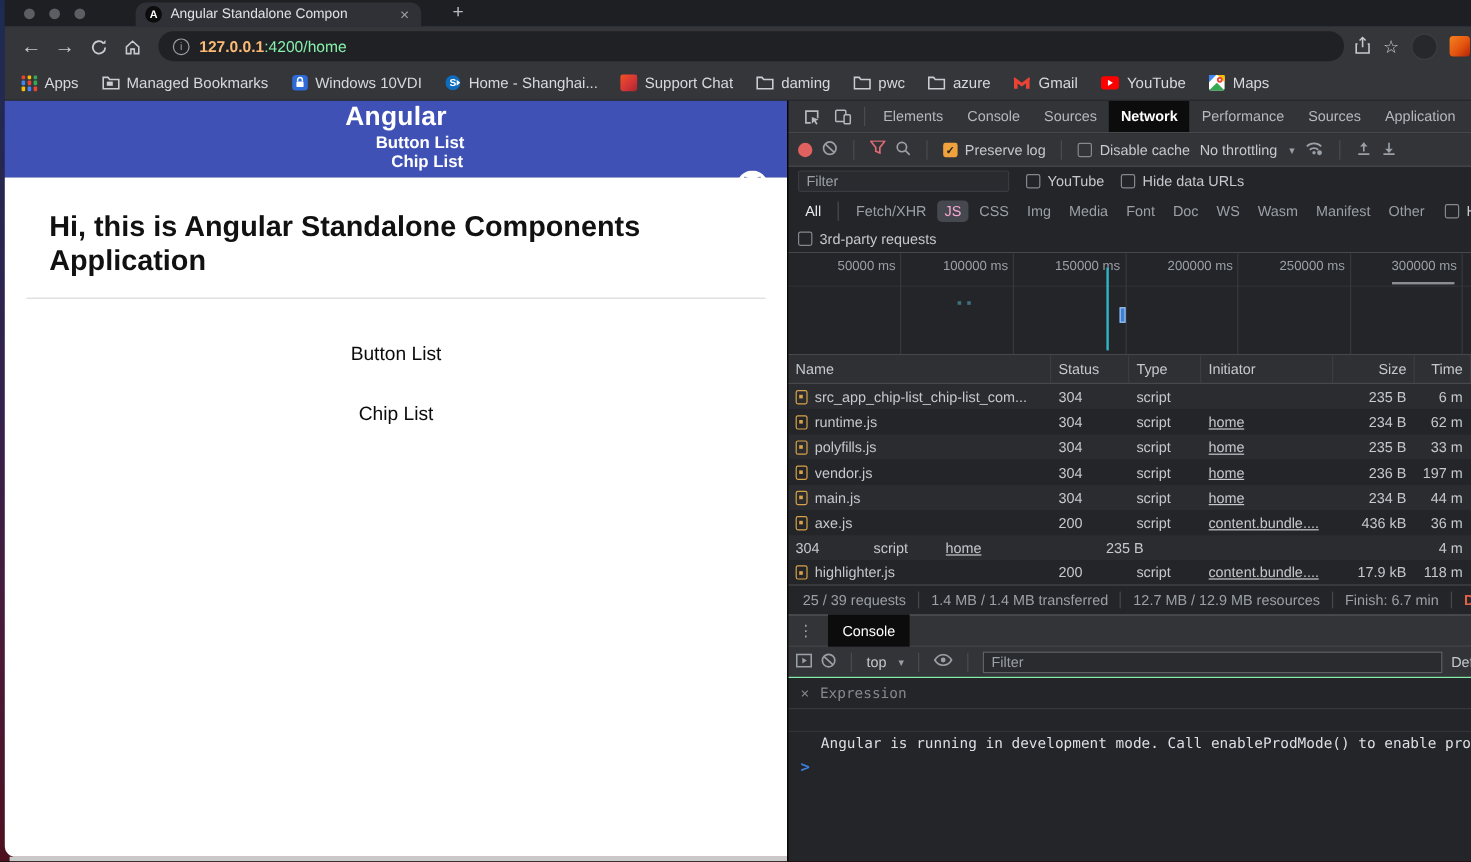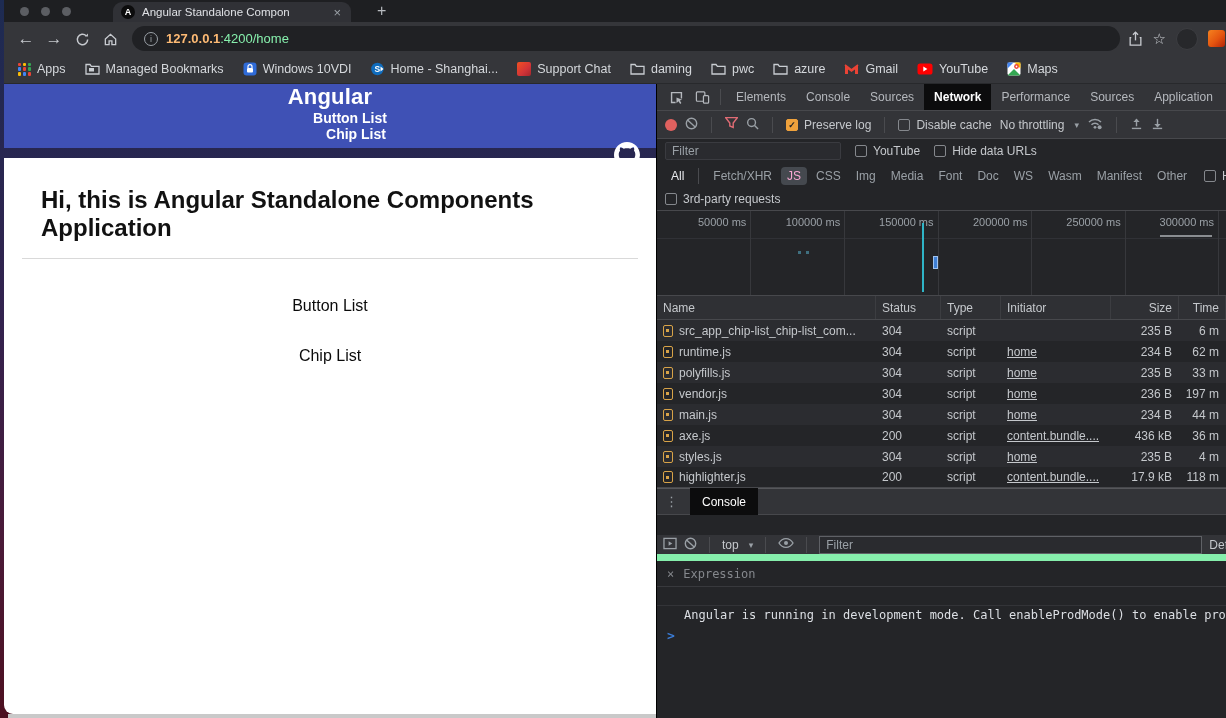--- a/index.html
+++ b/index.html
@@ -44,21 +44,21 @@
   .grid9 i { border-radius:1px; }
   .bm-sq { width:14px; height:14px; border-radius:2px; }
 
   
   .content { position:absolute; left:4px; top:84px; width:1222px; height:634px; display:flex; }
   .app-pane { width:652px; display:flex; flex-direction:column; }
   .app-header { height:64px; background:#3f51b5; color:#fff; display:flex; align-items:center; padding:0 16px;flex-direction:column; }
   .brand { font-size:22px; font-weight:bold; letter-spacing:.2px; }
   .app-nav { font-size:14px; font-weight:bold; margin-left:40px; }
   .gh-wrap { margin-left:auto; display:flex; align-items:center; }
-  .app-main { flex:1; background:#fff; color:#111; border-bottom-left-radius:9px; overflow:hidden;margin-top:10px; }
+  .app-main { flex:1; background:#fff; color:#111; border-bottom-left-radius:9px; overflow:hidden; }
   .app-h1 { font-size:24px; font-weight:bold; color:#111; padding:28px 16px 0 37px; }
   .app-hr { border:none; border-top:1px solid #d9d9d9; margin:16px 18px 0 18px; }
   .app-link { text-align:center; font-size:16px; color:#0b0b0b; }
   .app-link.first { margin-top:38px; } .app-link.second { margin-top:32px; }
   .app-bottom-strip { height:4px; background:#c9c9c9; margin-left:4px; }
 
   
   .devtools { width:570px; background:#242528; color:#c5c8cc; font-size:12px;
               display:flex; flex-direction:column; border-left:1px solid #000; overflow:hidden; }
   .dt-row { display:flex; align-items:center; }
@@ -119,21 +119,21 @@
   .jsdoc { width:10px; height:12px; border:1.3px solid #d8a348; border-radius:2px; position:relative; flex:0 0 10px; }
   .jsdoc::after { content:""; position:absolute; left:2.2px; top:3.6px; width:3px; height:3px; background:#d8a348; }
 
   .summary { height:24px; color:#9aa0a6; font-size:12px; white-space:nowrap; overflow:hidden; padding-left:2px; }
   .sum-item { padding:0 10px; border-right:1px solid #47484c; }
   .sum-item.last { border-right:none; color:#e36049; font-weight:bold; }
 
   .drawer-tabs { height:27px; background:#333438; border-top:1px solid #56575b; border-bottom:1px solid #47484c; gap:4px; }
   .kebab { color:#9aa0a6; font-size:13px; padding:0 8px; }
   .drawer-tab { height:27px; display:inline-flex; align-items:center; padding:0 12px; background:#0c0c0d; color:#fff; }
-  .console-toolbar { height:26px; background:#333438; border-bottom:7px solid #86efac; padding:0 6px; gap:7px; overflow:hidden;margin-top:20px; }
+  .console-toolbar { height:26px; background:#333438; border-bottom:1px solid #86efac; padding:0 6px; gap:7px; overflow:hidden; }
   .ctx { color:#c5c8cc; }
   .console-filter { flex:1; height:18px; background:#2a2b2f; border:1px solid #5f6166; color:#d5d8dc;
                     font-size:12px; padding:0 6px; outline:none; font-family:"Liberation Sans",sans-serif; }
   .console-filter::placeholder { color:#9aa0a6; }
   .def-cut { color:#c5c8cc; margin-right:-8px; }
   .expr-row { height:26px; gap:9px; padding:0 10px; color:#85888d; border-bottom:1px solid #38393d;
               font-family:"DejaVu Sans Mono", monospace; font-size:12px; }
   .drawer-gap { height:18px; }
   .cmsg { min-height:19px; display:flex; align-items:center; border-top:1px solid #333438;
           padding-left:27px; font-family:"DejaVu Sans Mono", monospace; font-size:12px;
@@ -530,24 +530,20 @@
             </div>
           <div class="c st">200</div>
           <div class="c ty">script</div>
           <div class="c init">
               <span class="link">content.bundle....</span>
             </div>
           <div class="c sz">436 kB</div>
           <div class="c tm">36 m</div>
         </div>
         <div class="net-row">
-          <div class="c name">
-              <span class="jsdoc"></span>
-              <span class="txt">styles.js</span>
-            </div>
           <div class="c st">304</div>
           <div class="c ty">script</div>
           <div class="c init">
               <span class="link">home</span>
             </div>
           <div class="c sz">235 B</div>
           <div class="c tm">4 m</div>
         </div>
         <div class="net-row">
           <div class="c name">
@@ -557,20 +553,27 @@
           <div class="c st">200</div>
           <div class="c ty">script</div>
           <div class="c init">
               <span class="link">content.bundle....</span>
             </div>
           <div class="c sz">17.9 kB</div>
           <div class="c tm">118 m</div>
         </div>
       </div>
 
+      <div class="summary dt-row">
+        <span class="sum-item">25 / 39 requests</span>
+        <span class="sum-item">1.4 MB / 1.4 MB transferred</span>
+        <span class="sum-item">12.7 MB / 12.9 MB resources</span>
+        <span class="sum-item">Finish: 6.7 min</span>
+        <span class="sum-item last">D</span>
+      </div>
 
       <div class="drawer-tabs dt-row">
         <span class="kebab">⋮</span>
         <span class="drawer-tab">Console</span>
       </div>
       <div class="console-toolbar dt-row">
         <span>
           <svg width="14" height="13" viewBox="0 0 15 14">
               <rect x="1" y="1.5" width="13" height="11" fill="none" stroke="#9aa0a6" stroke-width="1.4"></rect>
               <path d="M6 4.5 10 7 6 9.5z" fill="#9aa0a6"></path>

